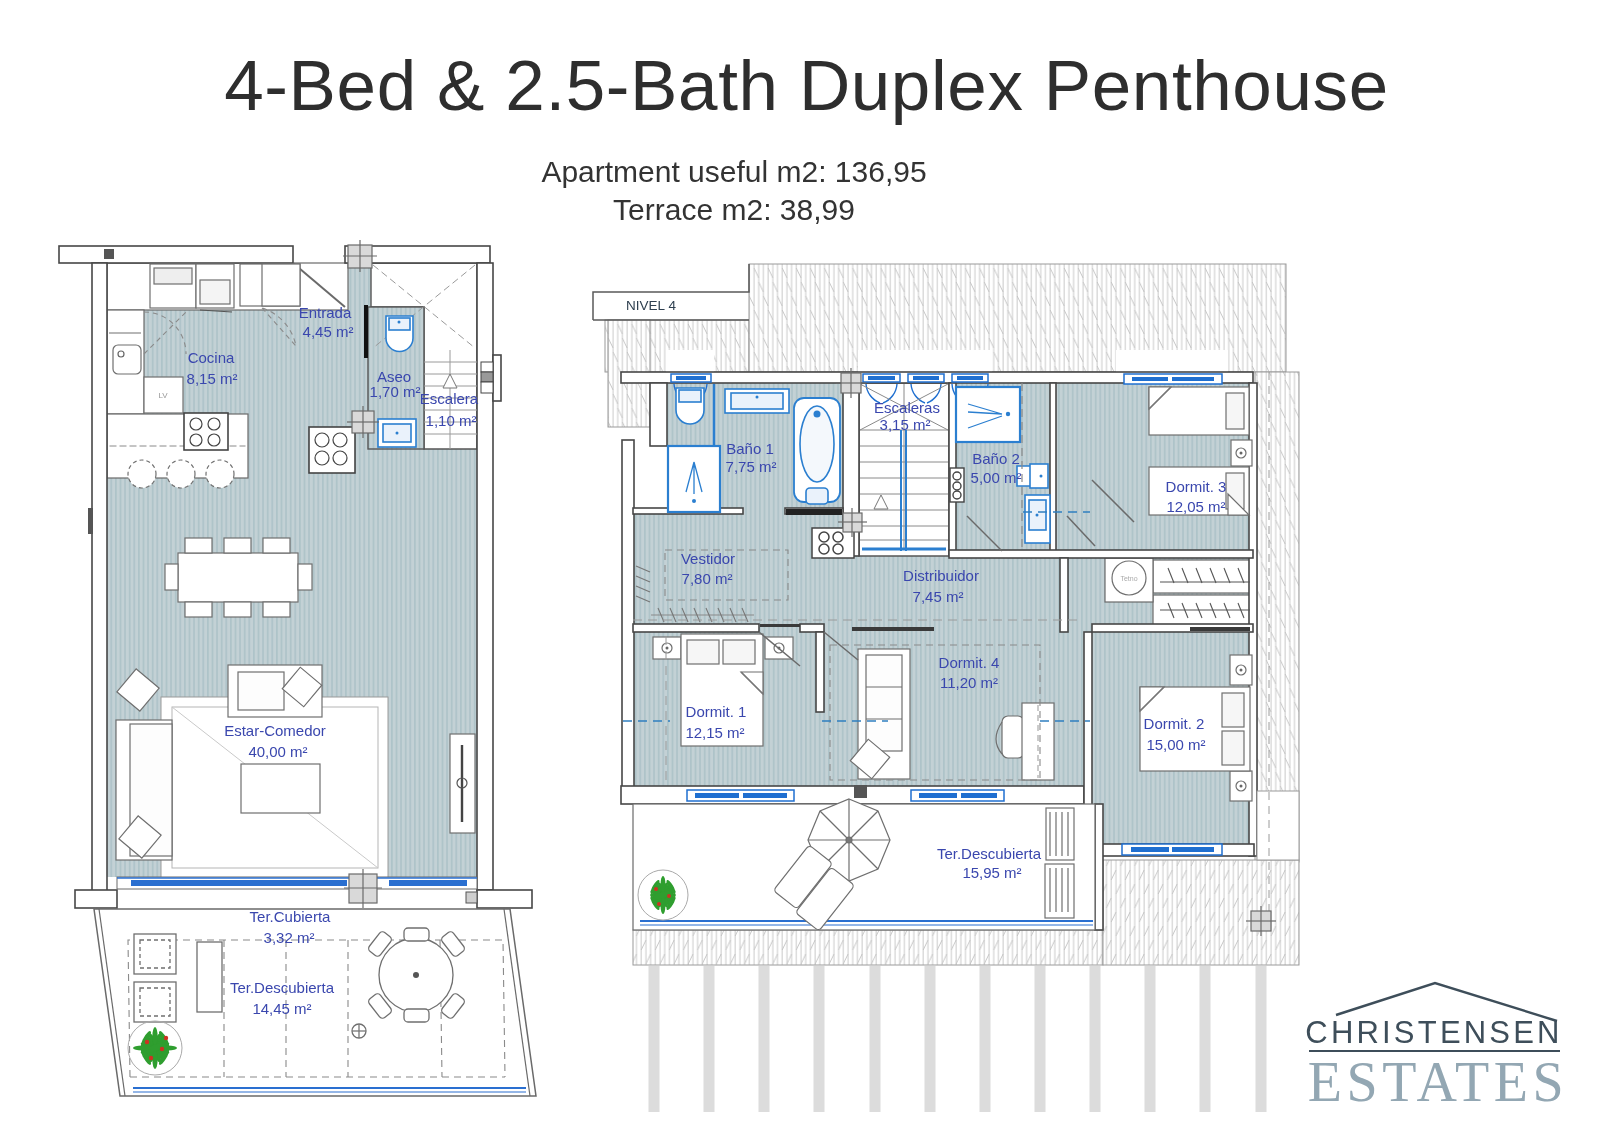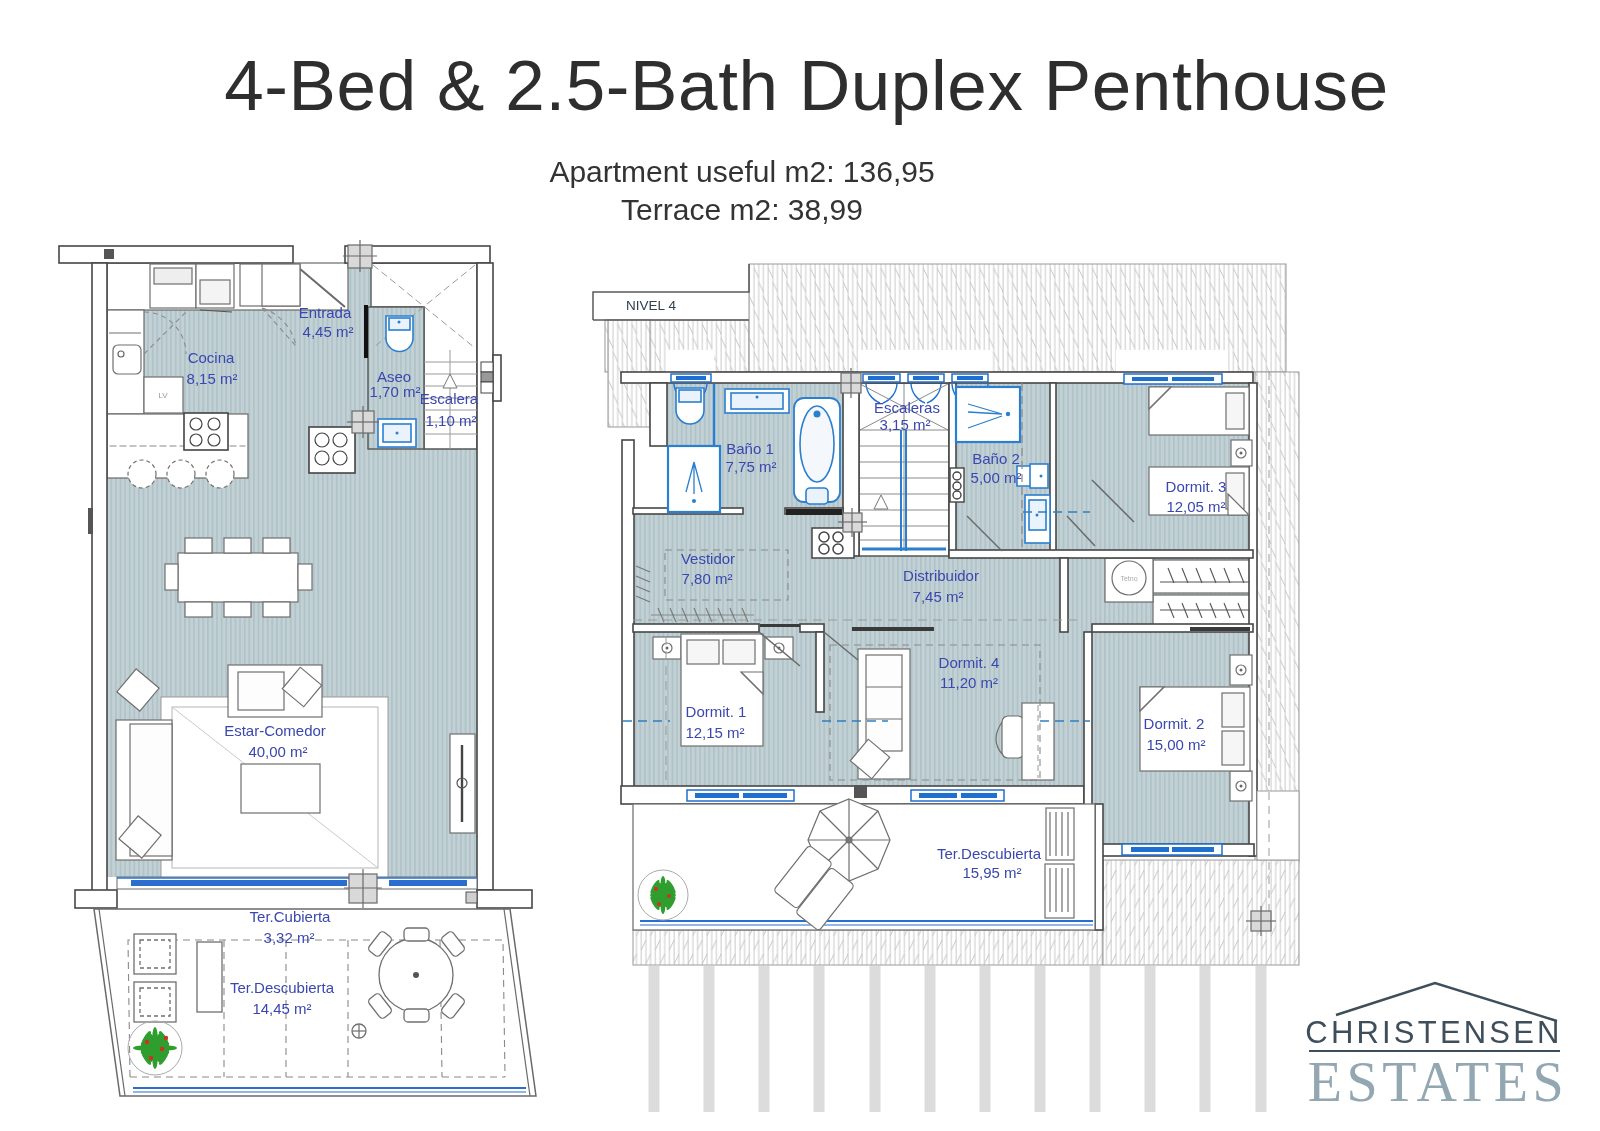--- a/index.html
+++ b/index.html
@@ -1,18 +1,18 @@
 <!DOCTYPE html>
 <html><head>
 <meta charset="utf-8">
 <style>
 html,body{margin:0;padding:0;background:#ffffff;}
 body{width:1600px;height:1131px;position:relative;font-family:"Liberation Sans",sans-serif;overflow:hidden;}
 #title{position:absolute;left:0;top:45px;width:1613px;text-align:center;font-size:71px;color:#2e2e2e;letter-spacing:0.6px;}
-#sub{position:absolute;left:0;top:153px;width:1468px;text-align:center;font-size:30px;color:#333;line-height:37.5px;padding-left:8px;}
+#sub{position:absolute;left:0;top:153px;width:1468px;text-align:center;font-size:30px;color:#333;line-height:37.5px;}
 svg{position:absolute;left:0;top:0;}
 .lbl{font-family:"Liberation Sans",sans-serif;font-size:15px;fill:#3a47ae;text-anchor:middle;}
 </style>
 </head>
 <body>
 <div id="title">4-Bed &amp; 2.5-Bath Duplex Penthouse</div>
 <div id="sub">Apartment useful m2: 136,95<br>Terrace m2: 38,99</div>
 <svg width="1600" height="1131" viewBox="0 0 1600 1131">
 <defs>
 <pattern id="floor" width="4.6" height="8" patternUnits="userSpaceOnUse">

